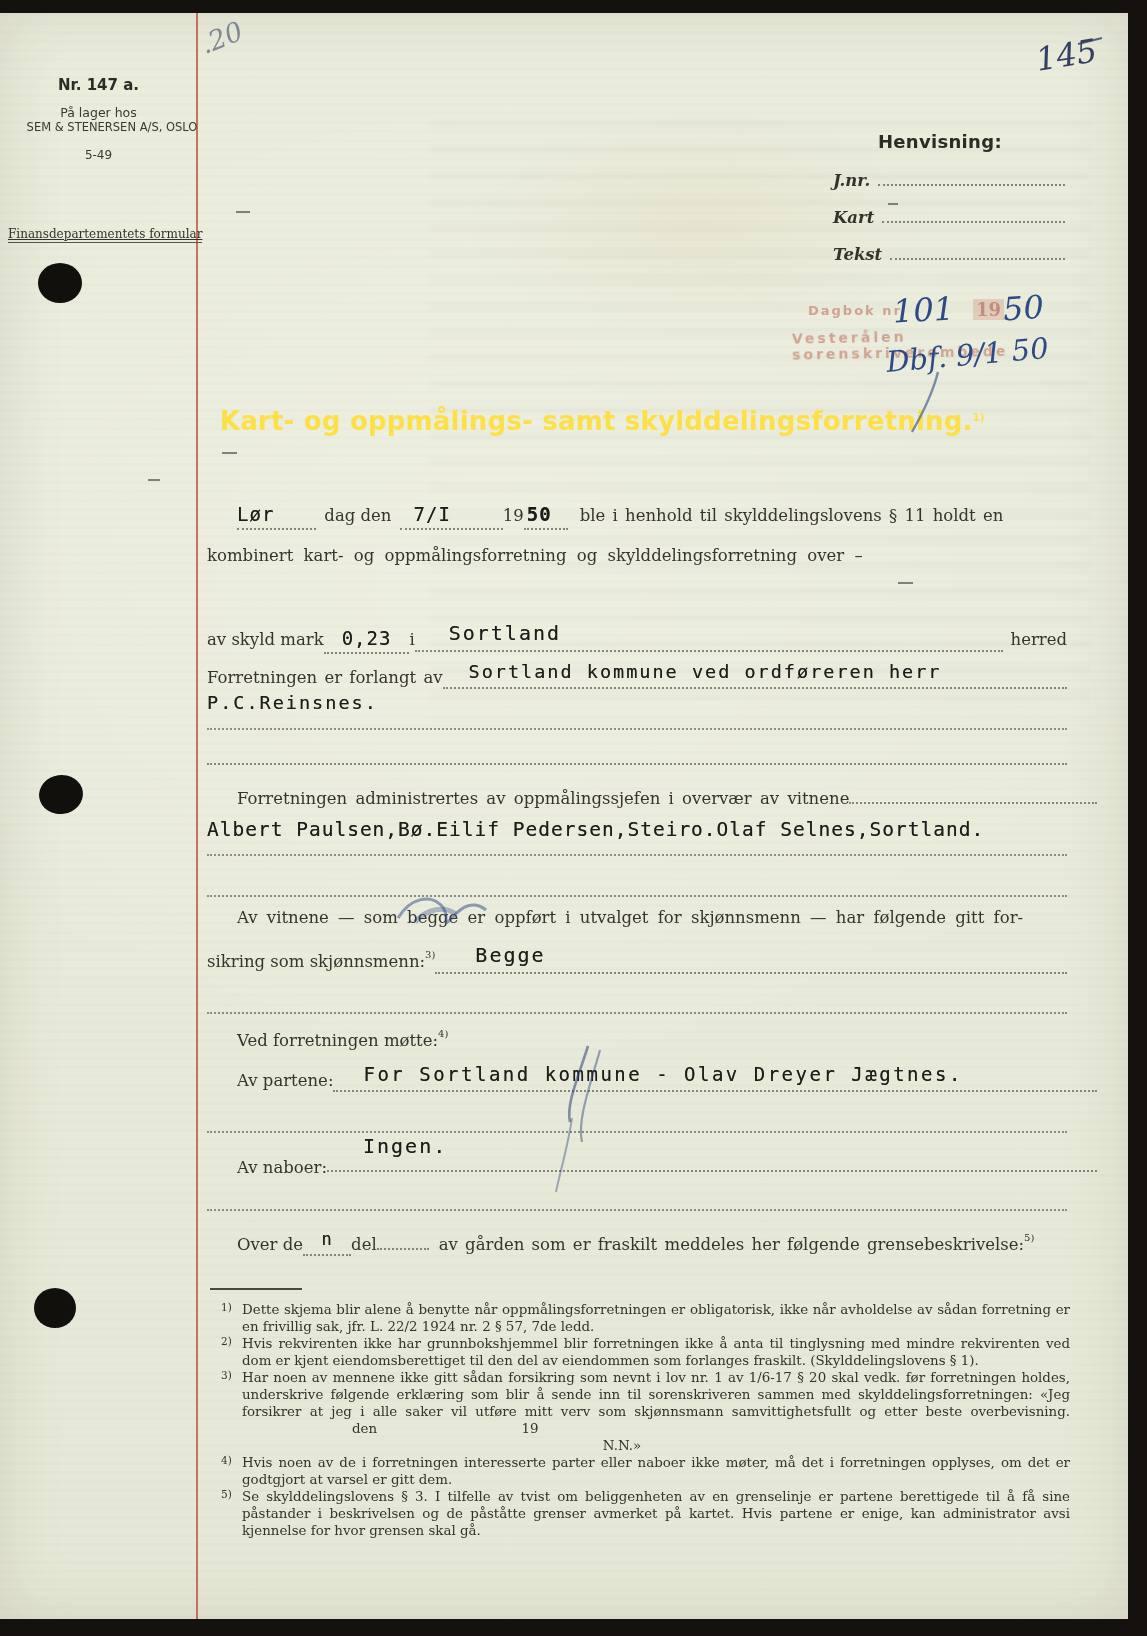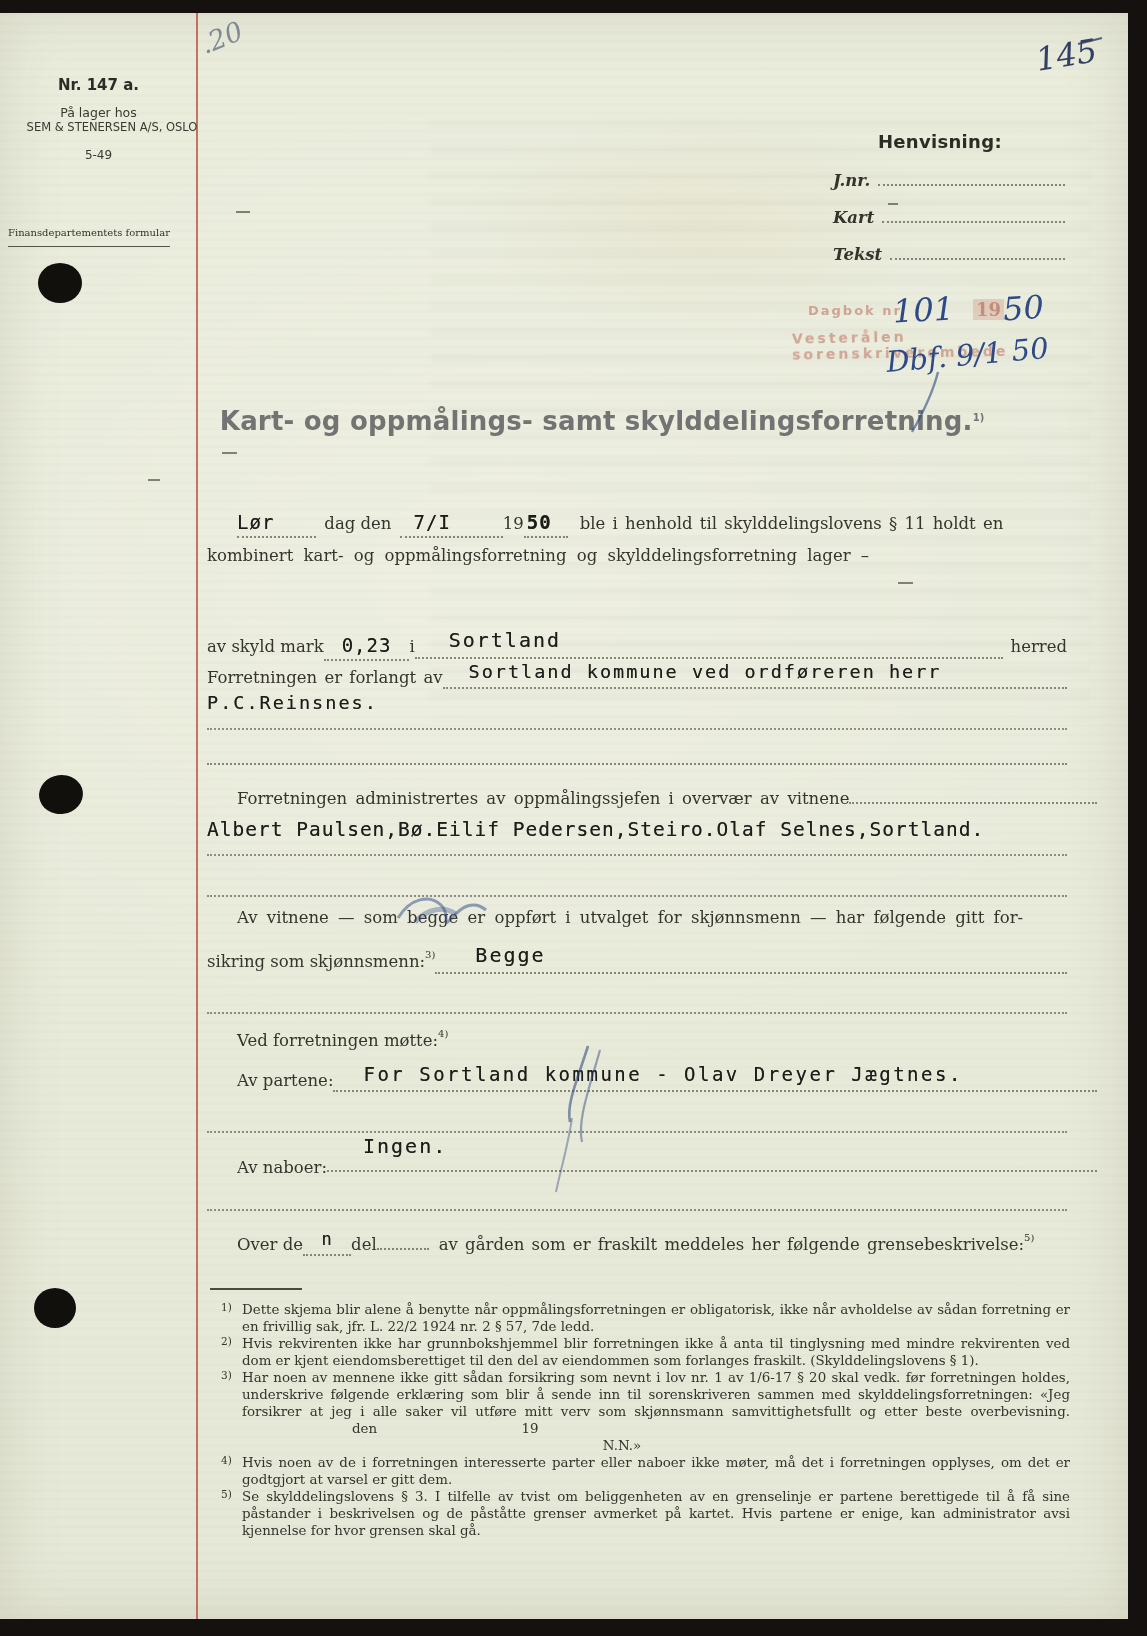--- a/index.html
+++ b/index.html
@@ -29,21 +29,21 @@
   .t{font-family:"DejaVu Sans Mono","Liberation Mono",monospace;color:#1c1c19;
      text-shadow:0 0 .5px rgba(20,20,20,.6);letter-spacing:1px;white-space:nowrap;}
   .hw{font-family:"DejaVu Serif", serif;font-style:italic;color:#2d4a86;white-space:nowrap;}
   sup.ref{font-size:10px;vertical-align:9px;letter-spacing:0;}
 
   
   .m-nr{left:0;top:76px;width:197px;text-align:center;font-weight:700;font-size:15px;color:#2c2b26;}
   .m-l1{left:0;top:105px;width:197px;text-align:center;font-size:12.5px;color:#3a3932;}
   .m-l2{left:0;top:120px;width:224px;text-align:center;font-size:11.5px;color:#3a3932;white-space:nowrap;}
   .m-code{left:0;top:148px;width:197px;text-align:center;font-size:12px;color:#3a3932;}
-  .m-form{left:8px;top:227px;font-size:10px;color:#33322c;border-bottom:1px solid #55544b;padding-bottom:8px;}
+  .m-form{left:8px;top:227px;font-size:12px;color:#33322c;border-bottom:1px solid #55544b;padding-bottom:1px;text-decoration:underline;}
 
   
   .henv{left:878px;top:131px;font-size:18px;font-weight:700;color:#2c2b25;letter-spacing:.3px;}
   .refrow{left:833px;width:232px;display:flex;align-items:baseline;}
   .reflabel{font-style:italic;font-weight:700;font-size:16.5px;color:#34332c;margin-right:8px;}
   .lead{border-bottom:2px dotted rgba(80,78,66,0.65);height:14px;}
   .fill{flex:1;}
 
   
   .stamp{color:rgba(187,103,88,0.55);filter:blur(0.4px);}
@@ -51,27 +51,27 @@
   .st2{left:792px;top:328px;font-size:14px;letter-spacing:3px;font-weight:700;transform:rotate(-1deg);width:300px;}
   .stbox{left:973px;top:299px;font-size:18px;font-weight:700;color:rgba(165,80,66,0.5);
          background:rgba(205,125,105,0.28);padding:0 3px;filter:blur(0.3px);}
   .hw-101{left:893px;top:291px;font-size:32px;transform:rotate(-3deg);}
   .hw-50{left:1003px;top:289px;font-size:32px;transform:rotate(-4deg);}
   .hw-dbf{left:886px;top:338px;font-size:29px;transform:rotate(-5deg);}
   .hw-145{left:1036px;top:36px;font-size:32px;transform:rotate(-9deg);color:#333f63;}
   .hw-20{left:200px;top:22px;font-size:27px;transform:rotate(-22deg);color:rgba(95,105,125,0.75);}
 
   .title{left:207px;top:406px;width:790px;text-align:center;font-family:"DejaVu Sans",sans-serif;
-         font-weight:700;font-size:26px;color:#737373;letter-spacing:.2px;white-space:nowrap;}
+         font-weight:700;font-size:26px;color:#fde047;letter-spacing:.2px;white-space:nowrap;}
 
   
   .row{left:207px;width:860px;display:flex;align-items:baseline;font-size:16.5px;}
   .ind{padding-left:30px;}
   .u{border-bottom:2px dotted rgba(80,78,66,0.65);padding-bottom:3px;}
-  .big{font-size:19px;margin-top:8px;}
+  .big{font-size:19px;}
   .raised{position:relative;top:-5px;}
   .dotline{left:207px;width:860px;border-bottom:2px dotted rgba(80,78,66,0.6);height:2px;}
   .sep{left:210px;top:1288px;width:92px;border-top:2px solid #4a4940;height:0;}
 
   
   .fns{left:215px;top:1301px;width:855px;font-size:13.4px;line-height:17px;color:#34332c;text-align:justify;}
   .fn{position:relative;padding-left:27px;}
   .fn .fnref{position:absolute;left:6px;top:-2px;font-size:10.5px;}
   .fn b{font-weight:400;}
   .fn-den{margin-left:110px;}
@@ -127,21 +127,21 @@
   <div class="abs row" style="top:503px;padding-left:30px">
     <span class="t u big" style="padding-right:42px">Lør</span>
     <span class="p" style="margin:0 8px">dag den</span>
     <span class="t u big" style="padding:0 52px 3px 14px">7/I</span>
     <span class="p">19</span>
     <span class="t u big" style="font-weight:700;padding:0 16px 3px 3px">50</span>
     <span class="p" style="margin-left:12px;word-spacing:2px">ble i henhold til skylddelingslovens § 11 holdt en</span>
   </div>
 
   <div class="abs row" style="top:546px">
-    <span class="p" style="word-spacing:5px">kombinert kart- og oppmålingsforretning og skylddelingsforretning lager –</span>
+    <span class="p" style="word-spacing:5px">kombinert kart- og oppmålingsforretning og skylddelingsforretning over –</span>
   </div>
 
 
   <div class="abs row" style="top:626px">
     <span class="p">av skyld mark</span>
     <span class="t u big" style="padding:0 18px 3px 18px">0,23</span>
     <span class="p">i</span>
     <span class="lead fill" style="height:auto"><span class="t big raised" style="font-size:20px;padding-left:34px;letter-spacing:2px">Sortland</span></span>
     <span class="p" style="margin-left:8px">herred</span>
   </div>

